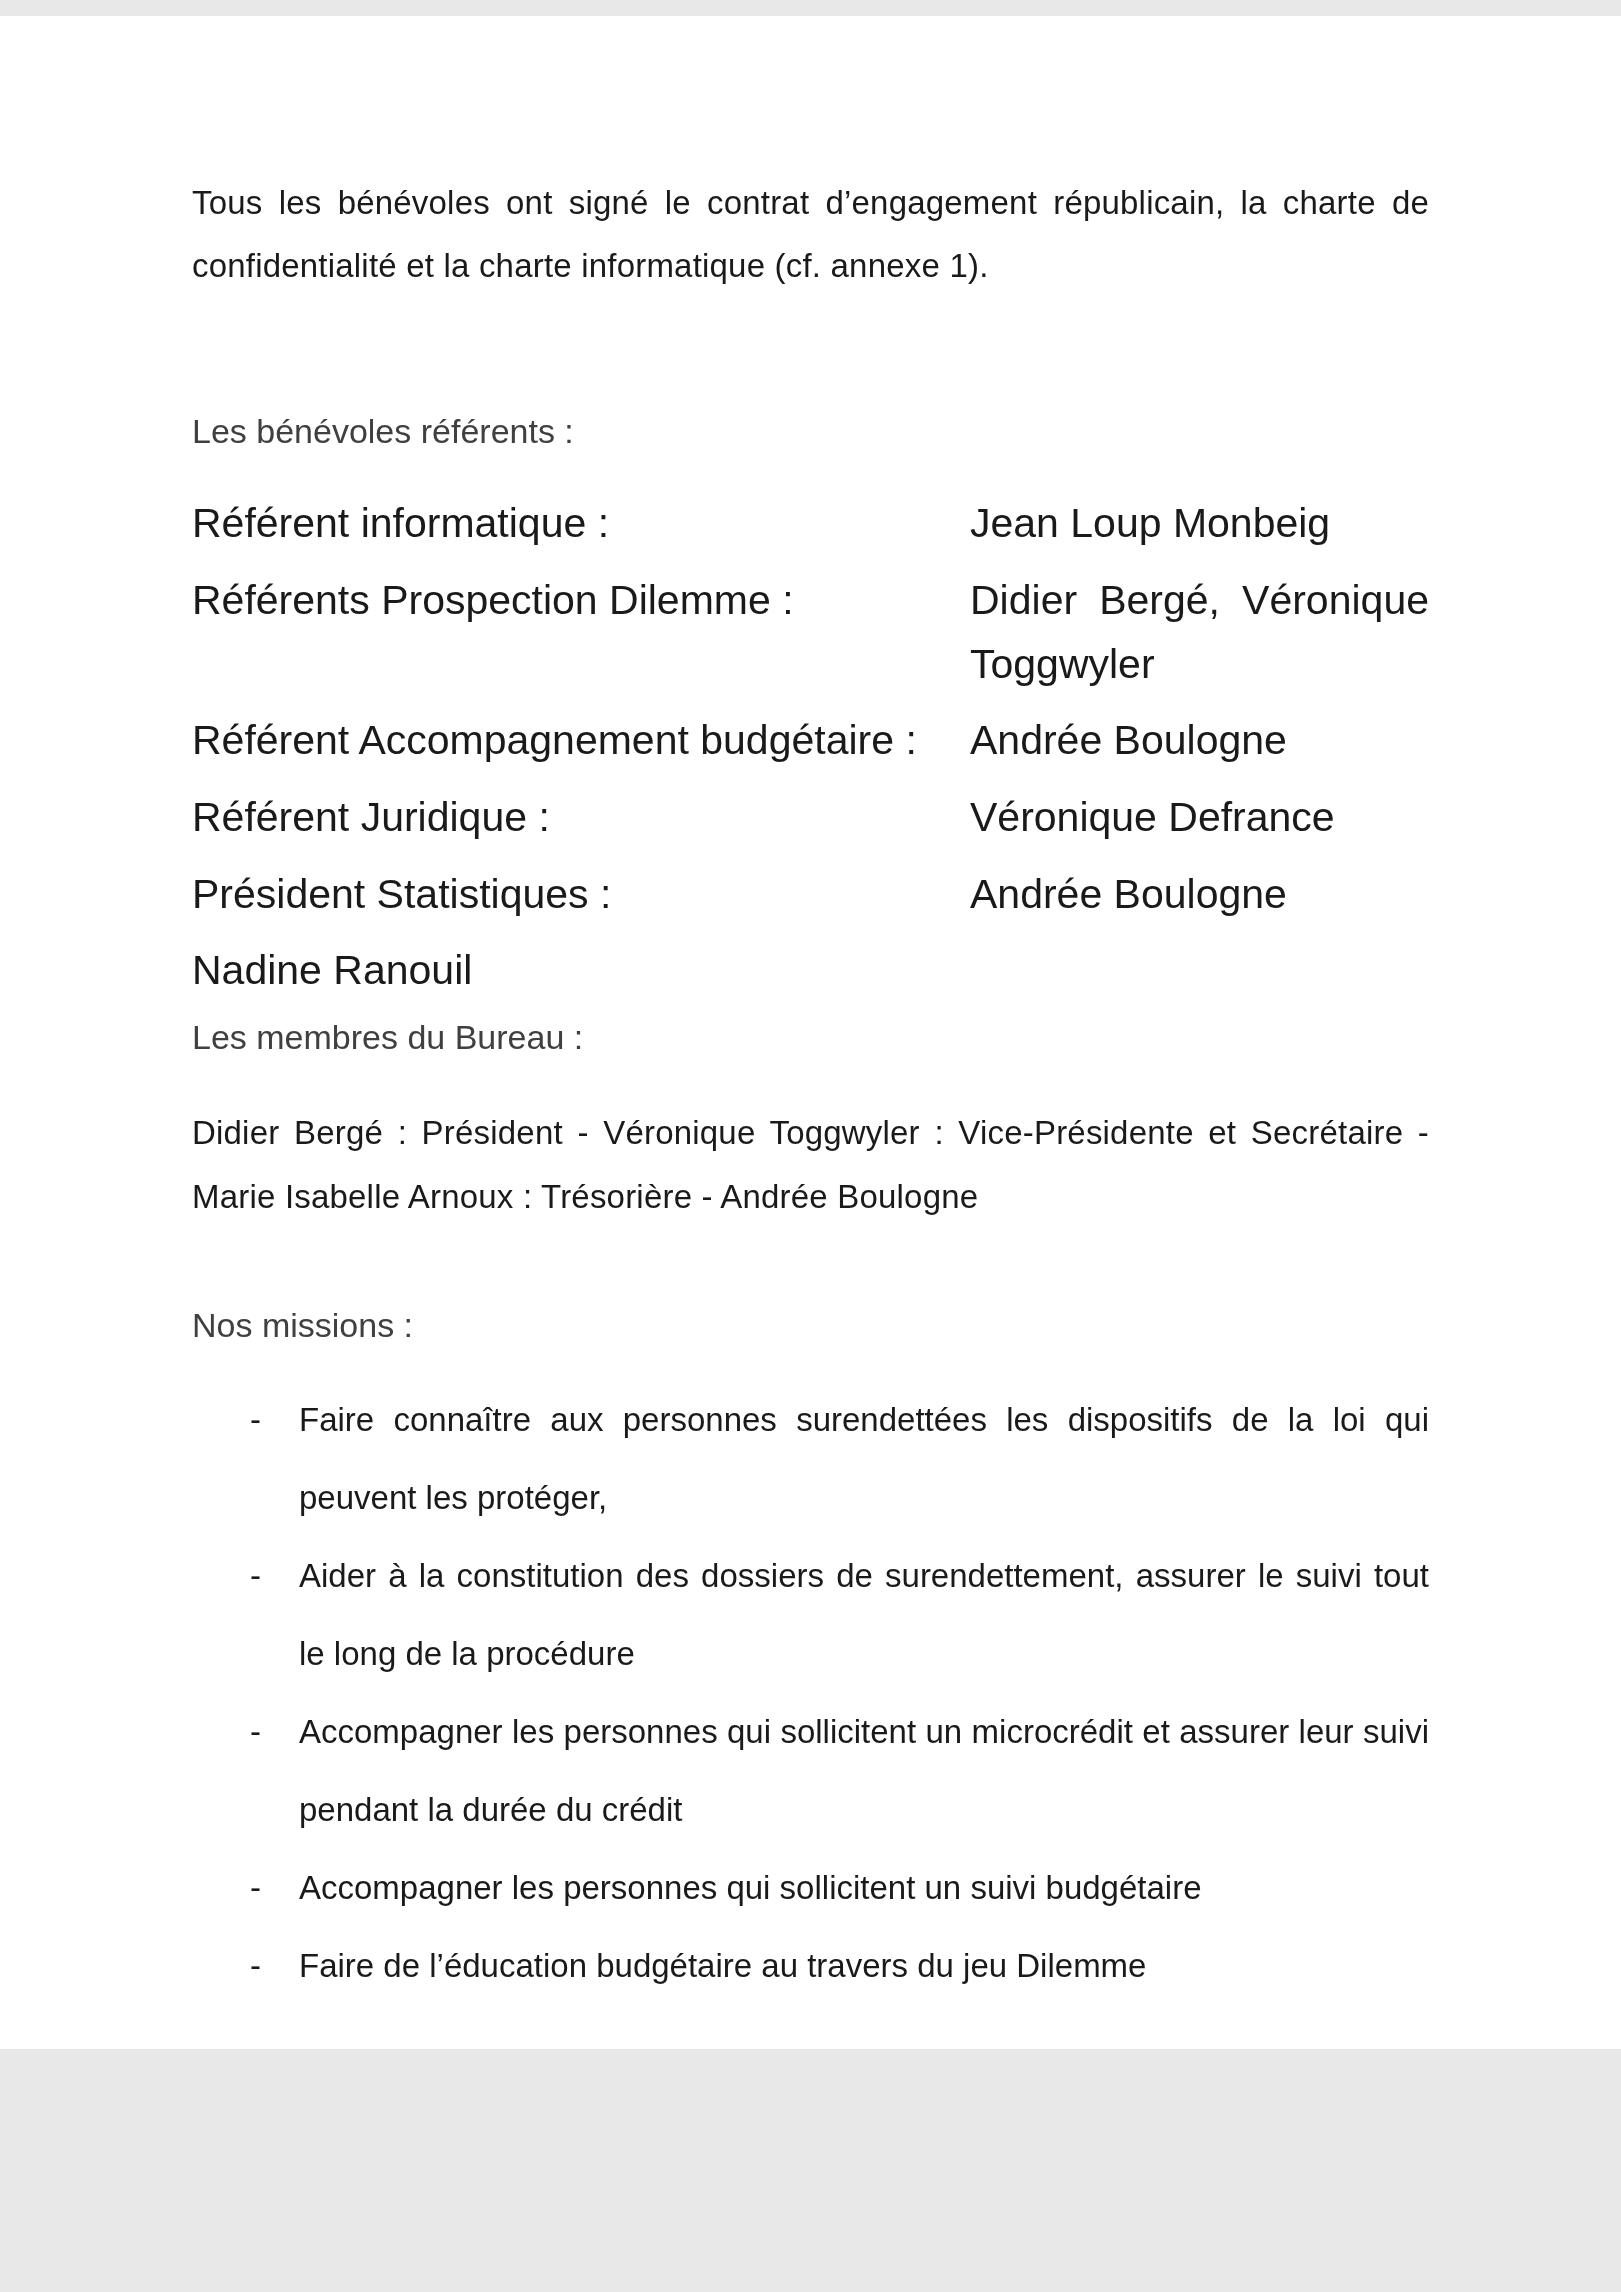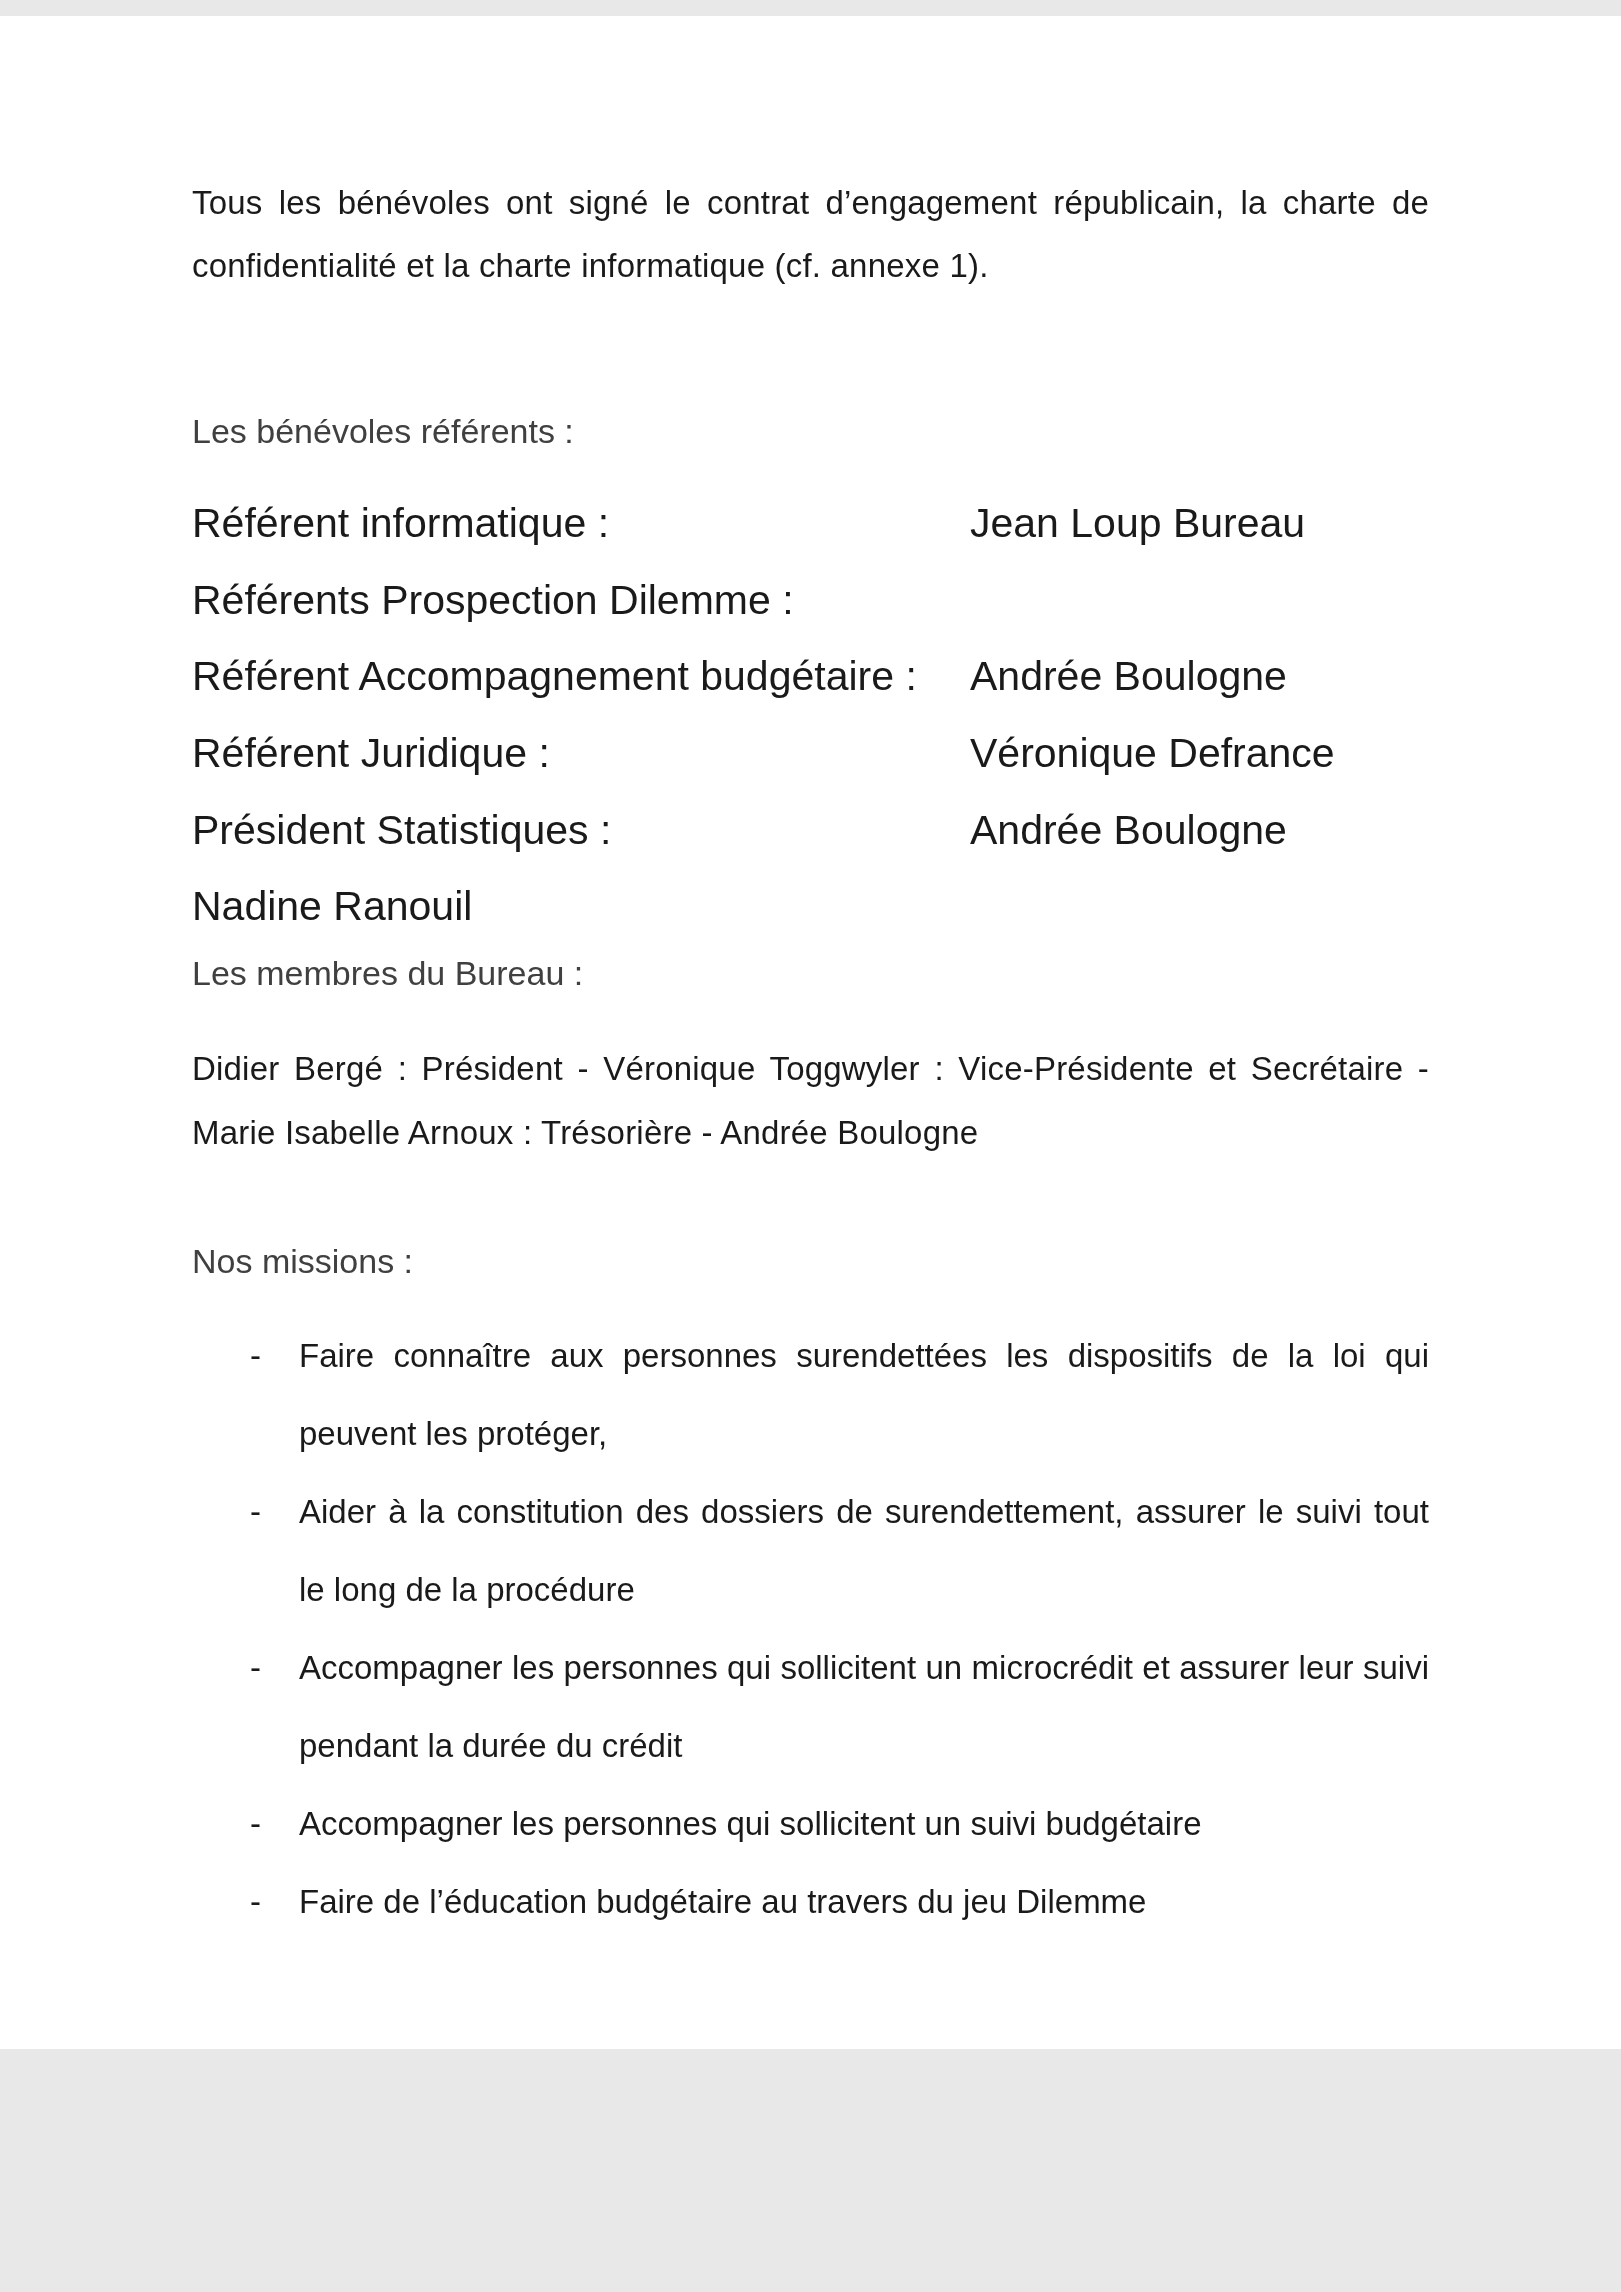--- a/index.html
+++ b/index.html
@@ -93,24 +93,25 @@
 <div class="page">
   <div class="content">
 
     <p class="intro">Tous les bénévoles ont signé le contrat d’engagement républicain, la charte de confidentialité et la charte informatique (cf. annexe 1).</p>
 
     <h2 class="section-heading h-referents">Les bénévoles référents :</h2>
 
     <div class="referent-rows">
       <div class="referent-row">
         <span class="referent-label">Référent informatique :</span>
-        <span class="referent-value">Jean Loup Bureau</span>
+        <span class="referent-value">Jean Loup Monbeig</span>
       </div>
       <div class="referent-row">
         <span class="referent-label">Référents Prospection Dilemme :</span>
+        <span class="referent-value">Didier Bergé, Véronique Toggwyler</span>
       </div>
       <div class="referent-row">
         <span class="referent-label">Référent Accompagnement budgétaire :</span>
         <span class="referent-value">Andrée Boulogne</span>
       </div>
       <div class="referent-row">
         <span class="referent-label">Référent Juridique :</span>
         <span class="referent-value">Véronique Defrance</span>
       </div>
       <div class="referent-row">

